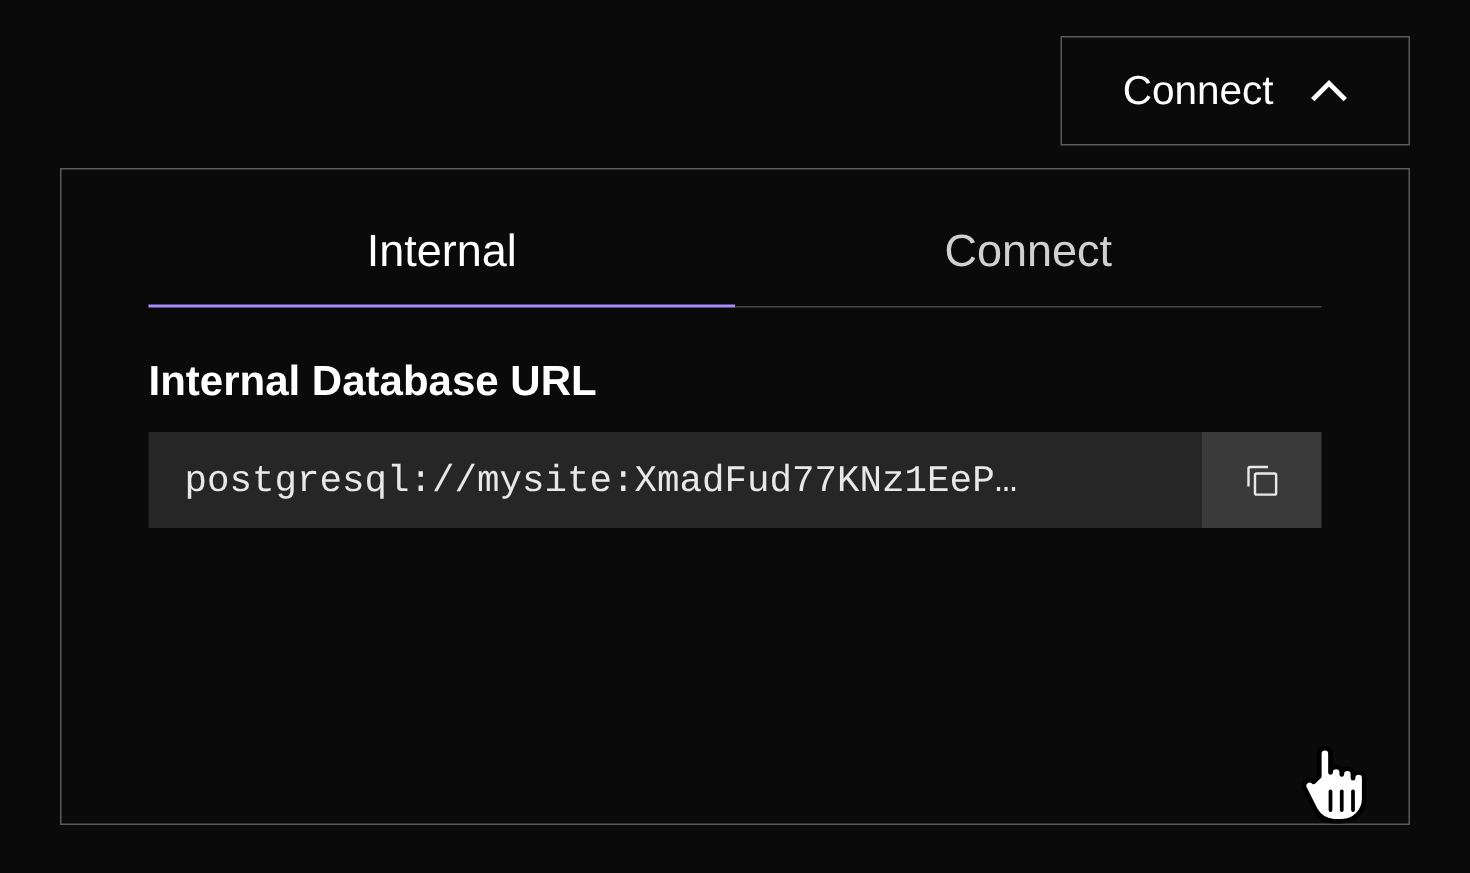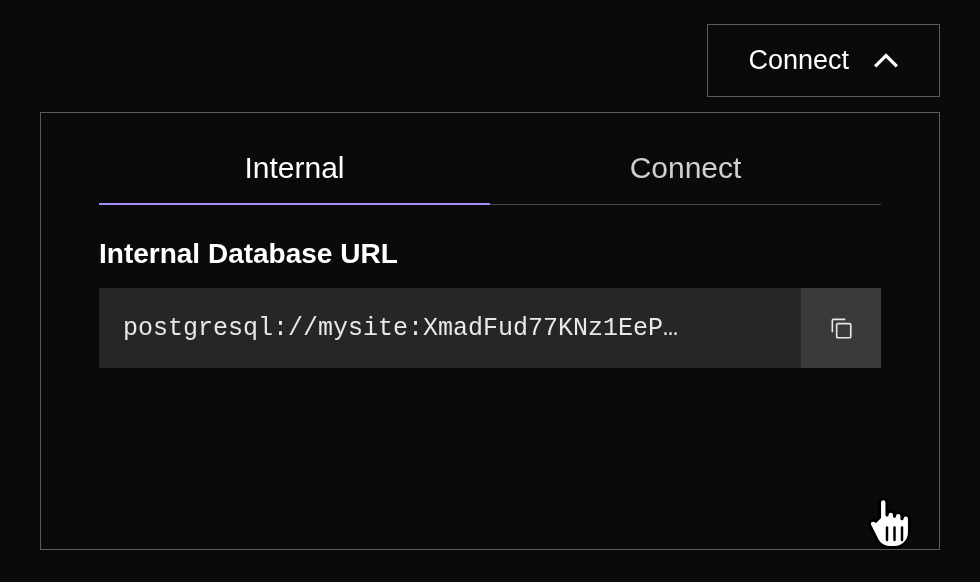--- a/index.html
+++ b/index.html
@@ -95,21 +95,21 @@
       color: #e8e8e8;
       margin-bottom: 32px;
     }
     .section-desc a {
       color: #c4b5fd;
       text-decoration: underline;
     }
     .url-row {
       display: flex;
       align-items: stretch;
-      height: 80px;
+      height: 64px;
     }
     .url-field {
       flex: 1;
       background: #262626;
       padding: 0 24px;
       display: flex;
       align-items: center;
       font-family: "SFMono-Regular", Consolas, "Liberation Mono", Menlo, monospace;
       font-size: 25px;
       color: #e8e8e8;

